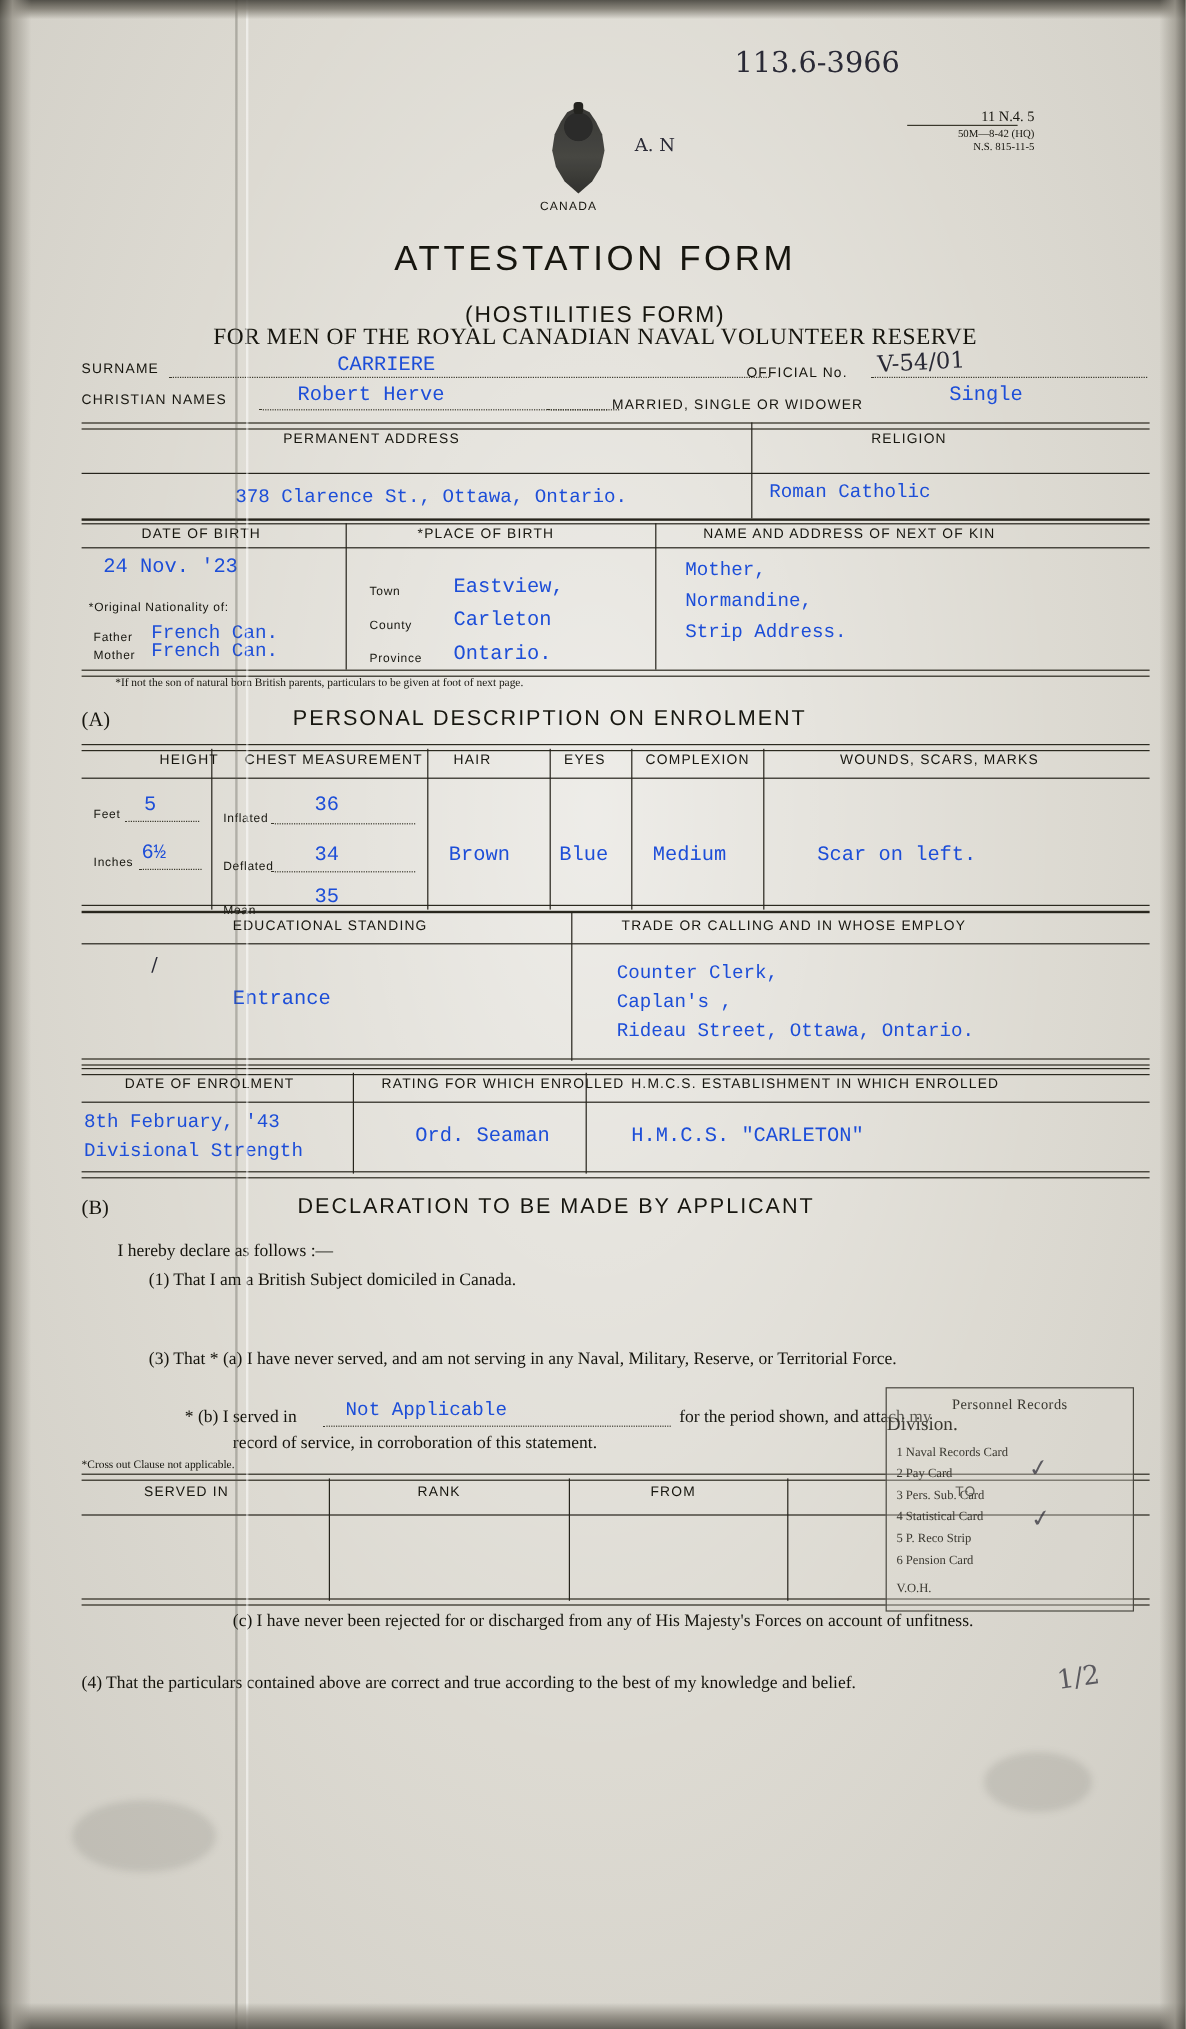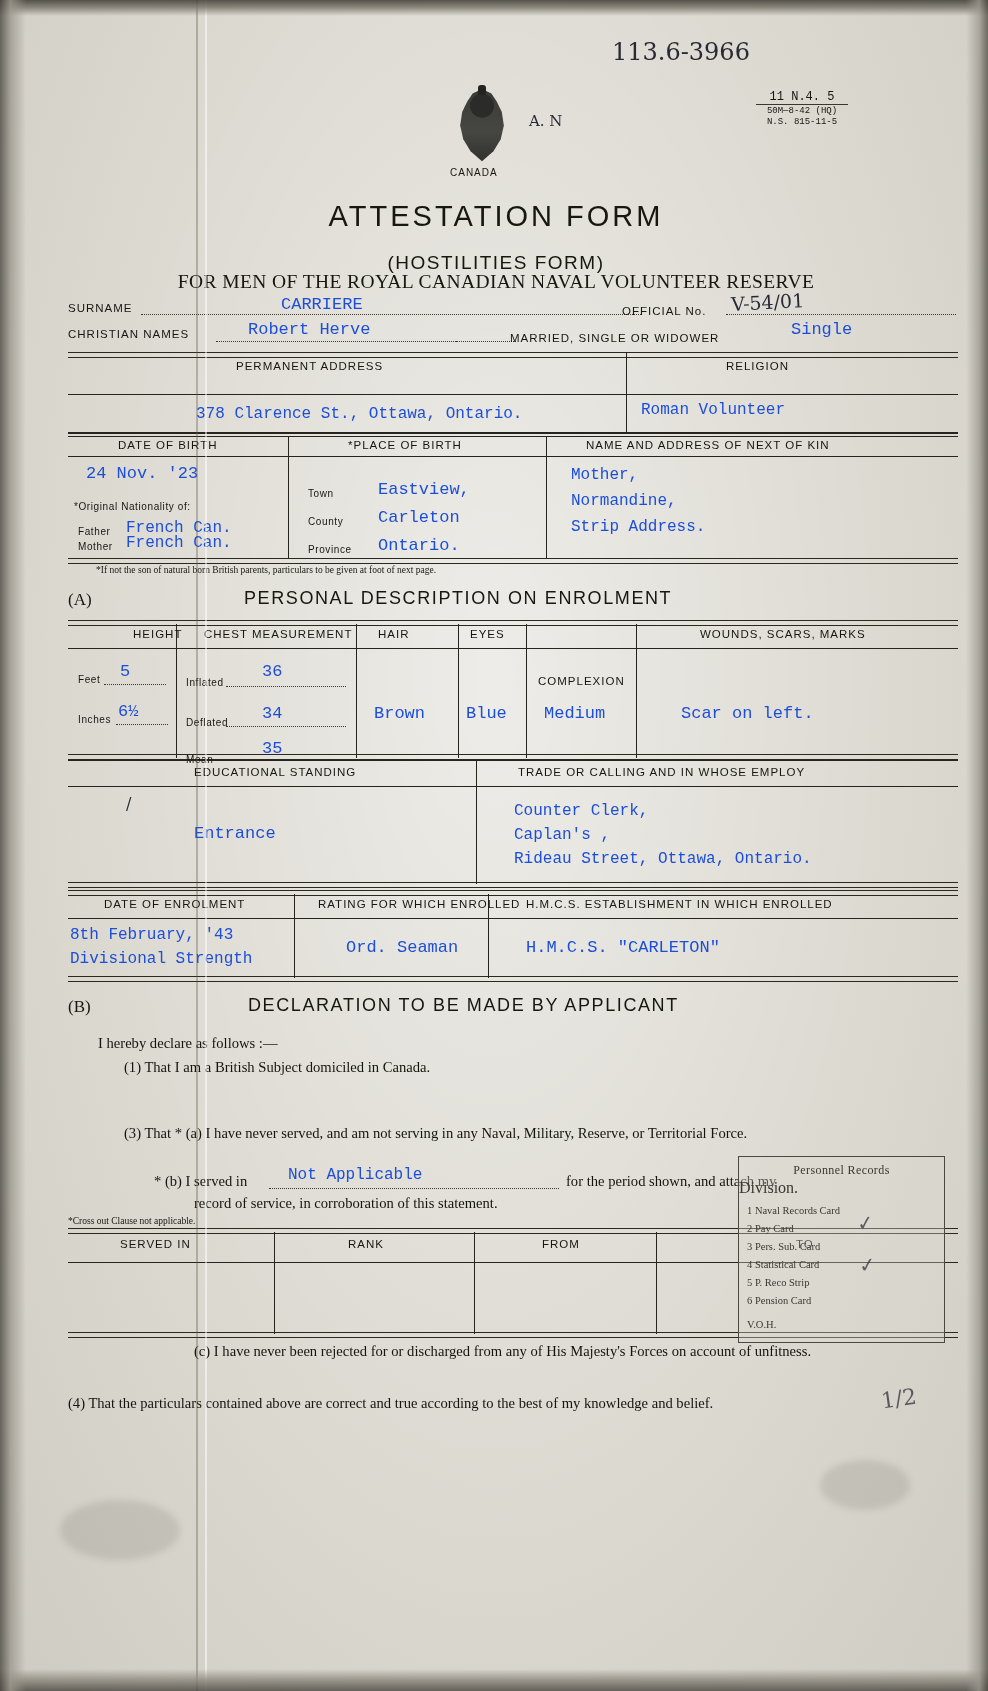--- a/index.html
+++ b/index.html
@@ -47,21 +47,21 @@
      font-size:10px;letter-spacing:1px;font-family:"Liberation Sans",sans-serif;}
 
   .title1{position:absolute;left:0;top:186px;width:940px;text-align:center;
     font-size:29px;letter-spacing:3px;font-family:"Liberation Sans",sans-serif;font-weight:400;}
   .title2{position:absolute;left:0;top:238px;width:940px;text-align:center;
     font-size:19px;letter-spacing:1.5px;font-family:"Liberation Sans",sans-serif;}
   .title3{position:absolute;left:0;top:257px;width:940px;text-align:center;
     font-size:19.5px;letter-spacing:.4px;font-family:"Liberation Serif",serif;}
 
   .topnum{position:absolute;left:586px;top:24px;font-size:24px;}
-  .stampbox{position:absolute;left:716px;top:78px;width:120px;font-size:9px;line-height:11px;text-align:center;font-family:Liberation Mono, monospace;}
+  .stampbox{position:absolute;left:716px;top:78px;width:120px;font-size:9px;line-height:11px;text-align:right;}
   .stampbox .l1{font-size:12px;}
   .inknote{position:absolute;left:503px;top:98px;font-size:15px;}
 
   
   .rule{position:absolute;background:#26241c;height:1px;}
   .rule.thick{height:2px;}
   .vline{position:absolute;background:#26241c;width:1px;}
   .dbl{position:absolute;height:4px;border-top:1px solid #2b291f;border-bottom:1px solid #2b291f;}
   .dots{position:absolute;border-bottom:1px dotted #3a382c;height:0;}
 
@@ -140,21 +140,21 @@
     <div class="dots" style="left:430px;top:327px;width:50px;"></div>
     <div class="val big" style="left:765px;top:306px;">Single</div>
 
     <div class="dbl" style="left:42px;top:338px;width:890px;"></div>
     <div class="rule" style="left:42px;top:380px;width:890px;"></div>
     <div class="rule thick" style="left:42px;top:418px;width:890px;"></div>
     <div class="vline" style="left:600px;top:338px;height:80px;"></div>
     <div class="lbl" style="left:210px;top:346px;">PERMANENT ADDRESS</div>
     <div class="lbl" style="left:700px;top:346px;">RELIGION</div>
     <div class="val" style="left:170px;top:391px;">378 Clarence St., Ottawa, Ontario.</div>
-    <div class="val" style="left:615px;top:387px;">Roman Volunteer</div>
+    <div class="val" style="left:615px;top:387px;">Roman Catholic</div>
 
     <div class="rule" style="left:42px;top:422px;width:890px;"></div>
     <div class="rule" style="left:42px;top:442px;width:890px;"></div>
     <div class="vline" style="left:262px;top:422px;height:122px;"></div>
     <div class="vline" style="left:520px;top:422px;height:122px;"></div>
     <div class="dbl" style="left:42px;top:544px;width:890px;"></div>
 
     <div class="lbl" style="left:92px;top:425px;">DATE OF BIRTH</div>
     <div class="lbl" style="left:322px;top:425px;">*PLACE OF BIRTH</div>
     <div class="lbl" style="left:560px;top:425px;">NAME AND ADDRESS OF NEXT OF KIN</div>
@@ -188,21 +188,21 @@
     <div class="vline" style="left:150px;top:610px;height:134px;"></div>
     <div class="vline" style="left:330px;top:610px;height:134px;"></div>
     <div class="vline" style="left:432px;top:610px;height:134px;"></div>
     <div class="vline" style="left:500px;top:610px;height:134px;"></div>
     <div class="vline" style="left:610px;top:610px;height:134px;"></div>
 
     <div class="lbl" style="left:62px;top:614px;padding-left:45px;">HEIGHT</div>
     <div class="lbl" style="left:178px;top:614px;">CHEST MEASUREMENT</div>
     <div class="lbl" style="left:352px;top:614px;">HAIR</div>
     <div class="lbl" style="left:444px;top:614px;">EYES</div>
-    <div class="lbl" style="left:512px;top:614px;margin-top:47px;">COMPLEXION</div>
+    <div class="lbl" style="left:512px;top:614px;">COMPLEXION</div>
     <div class="lbl" style="left:674px;top:614px;">WOUNDS, SCARS, MARKS</div>
 
     <div class="lbl-s" style="left:52px;top:660px;">Feet</div>
     <div class="dots" style="left:78px;top:670px;width:62px;"></div>
     <div class="val big" style="left:94px;top:648px;">5</div>
     <div class="lbl-s" style="left:52px;top:700px;">Inches</div>
     <div class="dots" style="left:90px;top:710px;width:52px;"></div>
     <div class="val big" style="left:92px;top:688px;">6½</div>
 
     <div class="lbl-s" style="left:160px;top:663px;">Inflated</div>

